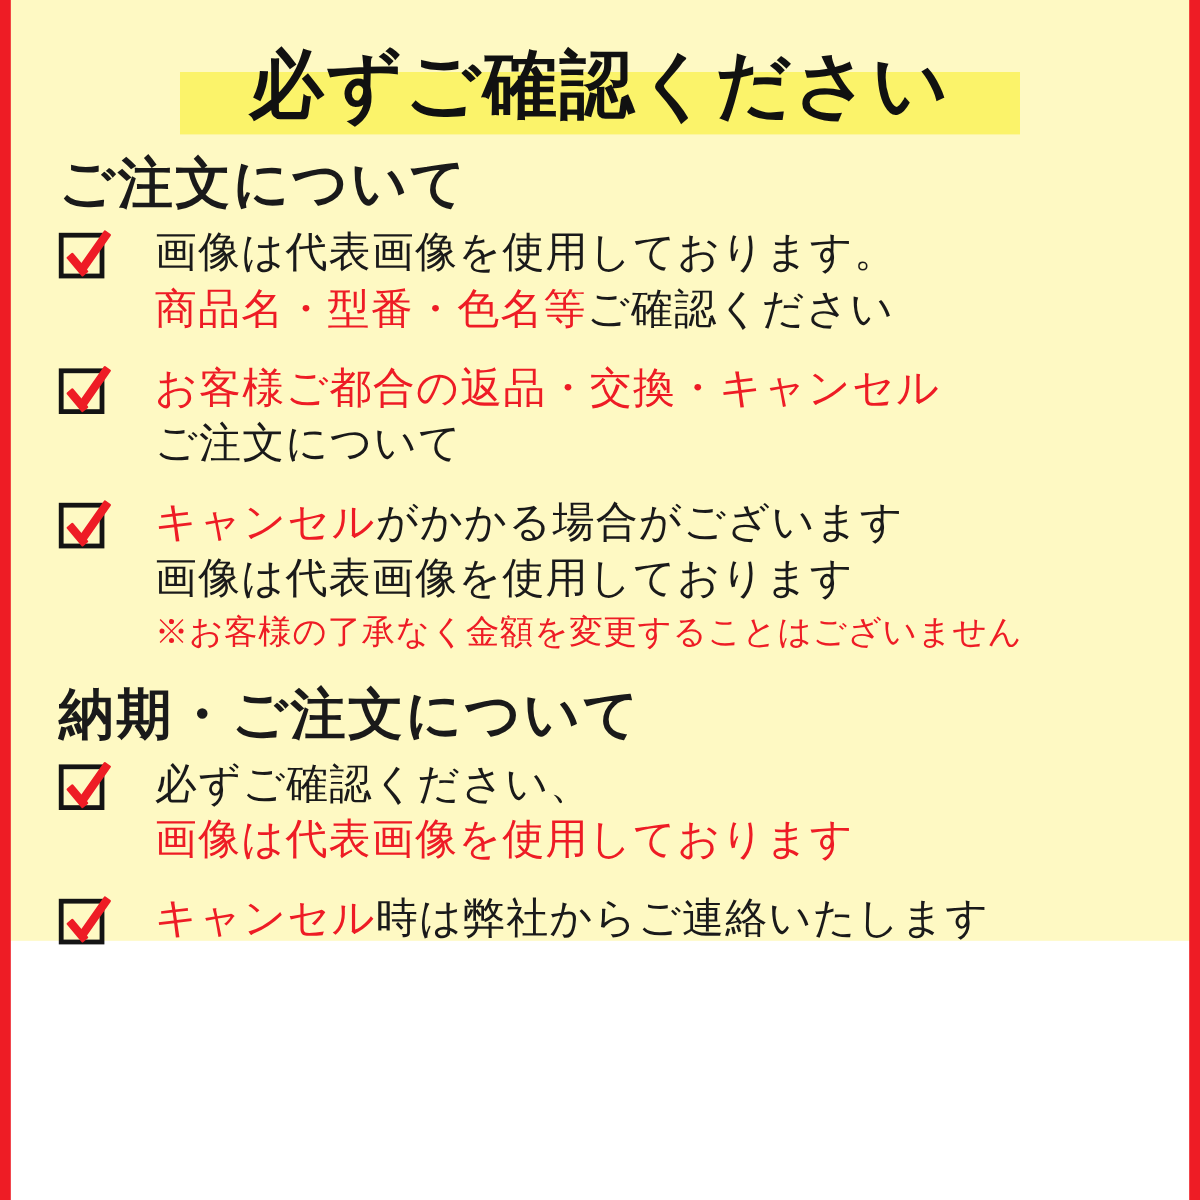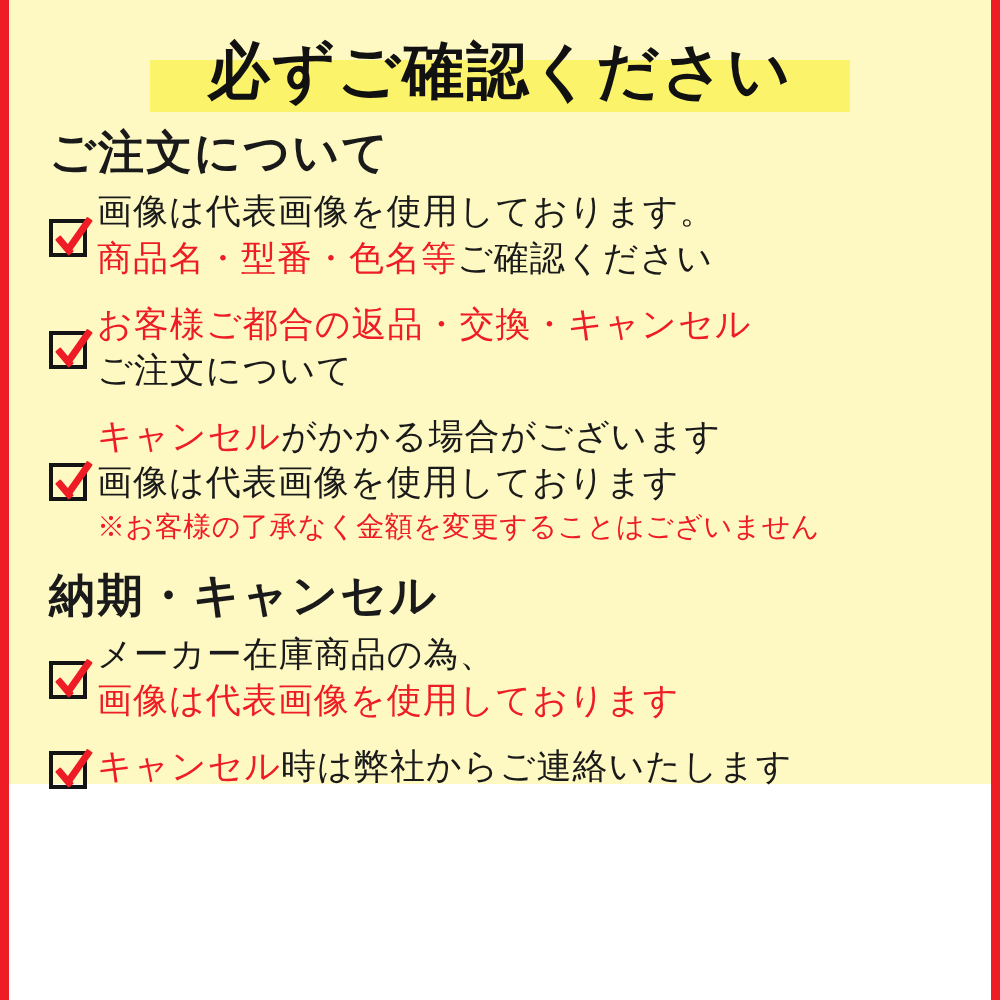--- a/index.html
+++ b/index.html
@@ -80,22 +80,23 @@
     letter-spacing: 2px;
     margin: 6px 0 8px 4px;
   }
   .section-heading.second {
     margin-top: 22px;
   }
 
   
   .item {
     display: flex;
-    align-items: center;
+    align-items: flex-start;
     margin: 0 0 20px 0;
+    gap: 32px;
   }
   .item.tight { margin-bottom: 14px; }
 
   .checkbox {
     flex: 0 0 auto;
     width: 38px;
     height: 38px;
     border: 4px solid #141414;
     position: relative;
     margin: 6px 10px 0 4px;
@@ -176,26 +177,26 @@
 
     <div class="item tight">
       <span class="checkbox"></span>
       <span class="item-text">
         <span class="line"><span class="red">キャンセル</span><span class="blk">がかかる場合がございます</span></span>
         <span class="line blk">画像は代表画像を使用しております</span>
         <span class="note">※お客様の了承なく金額を変更することはございません</span>
       </span>
     </div>
 
-    <div class="section-heading second">納期・キャンセル</div>
-
-    <div class="item">
-      <span class="checkbox"></span>
-      <span class="item-text">
-        <span class="line blk">メーカー在庫商品の為、</span>
+    <div class="section-heading second">納期・ご注文について</div>
+
+    <div class="item">
+      <span class="checkbox"></span>
+      <span class="item-text">
+        <span class="line blk">必ずご確認ください、</span>
         <span class="line red">画像は代表画像を使用しております</span>
       </span>
     </div>
 
     <div class="item">
       <span class="checkbox"></span>
       <span class="item-text">
         <span class="line"><span class="red">キャンセル</span><span class="blk">時は弊社からご連絡いたします</span></span>
       </span>
     </div>

